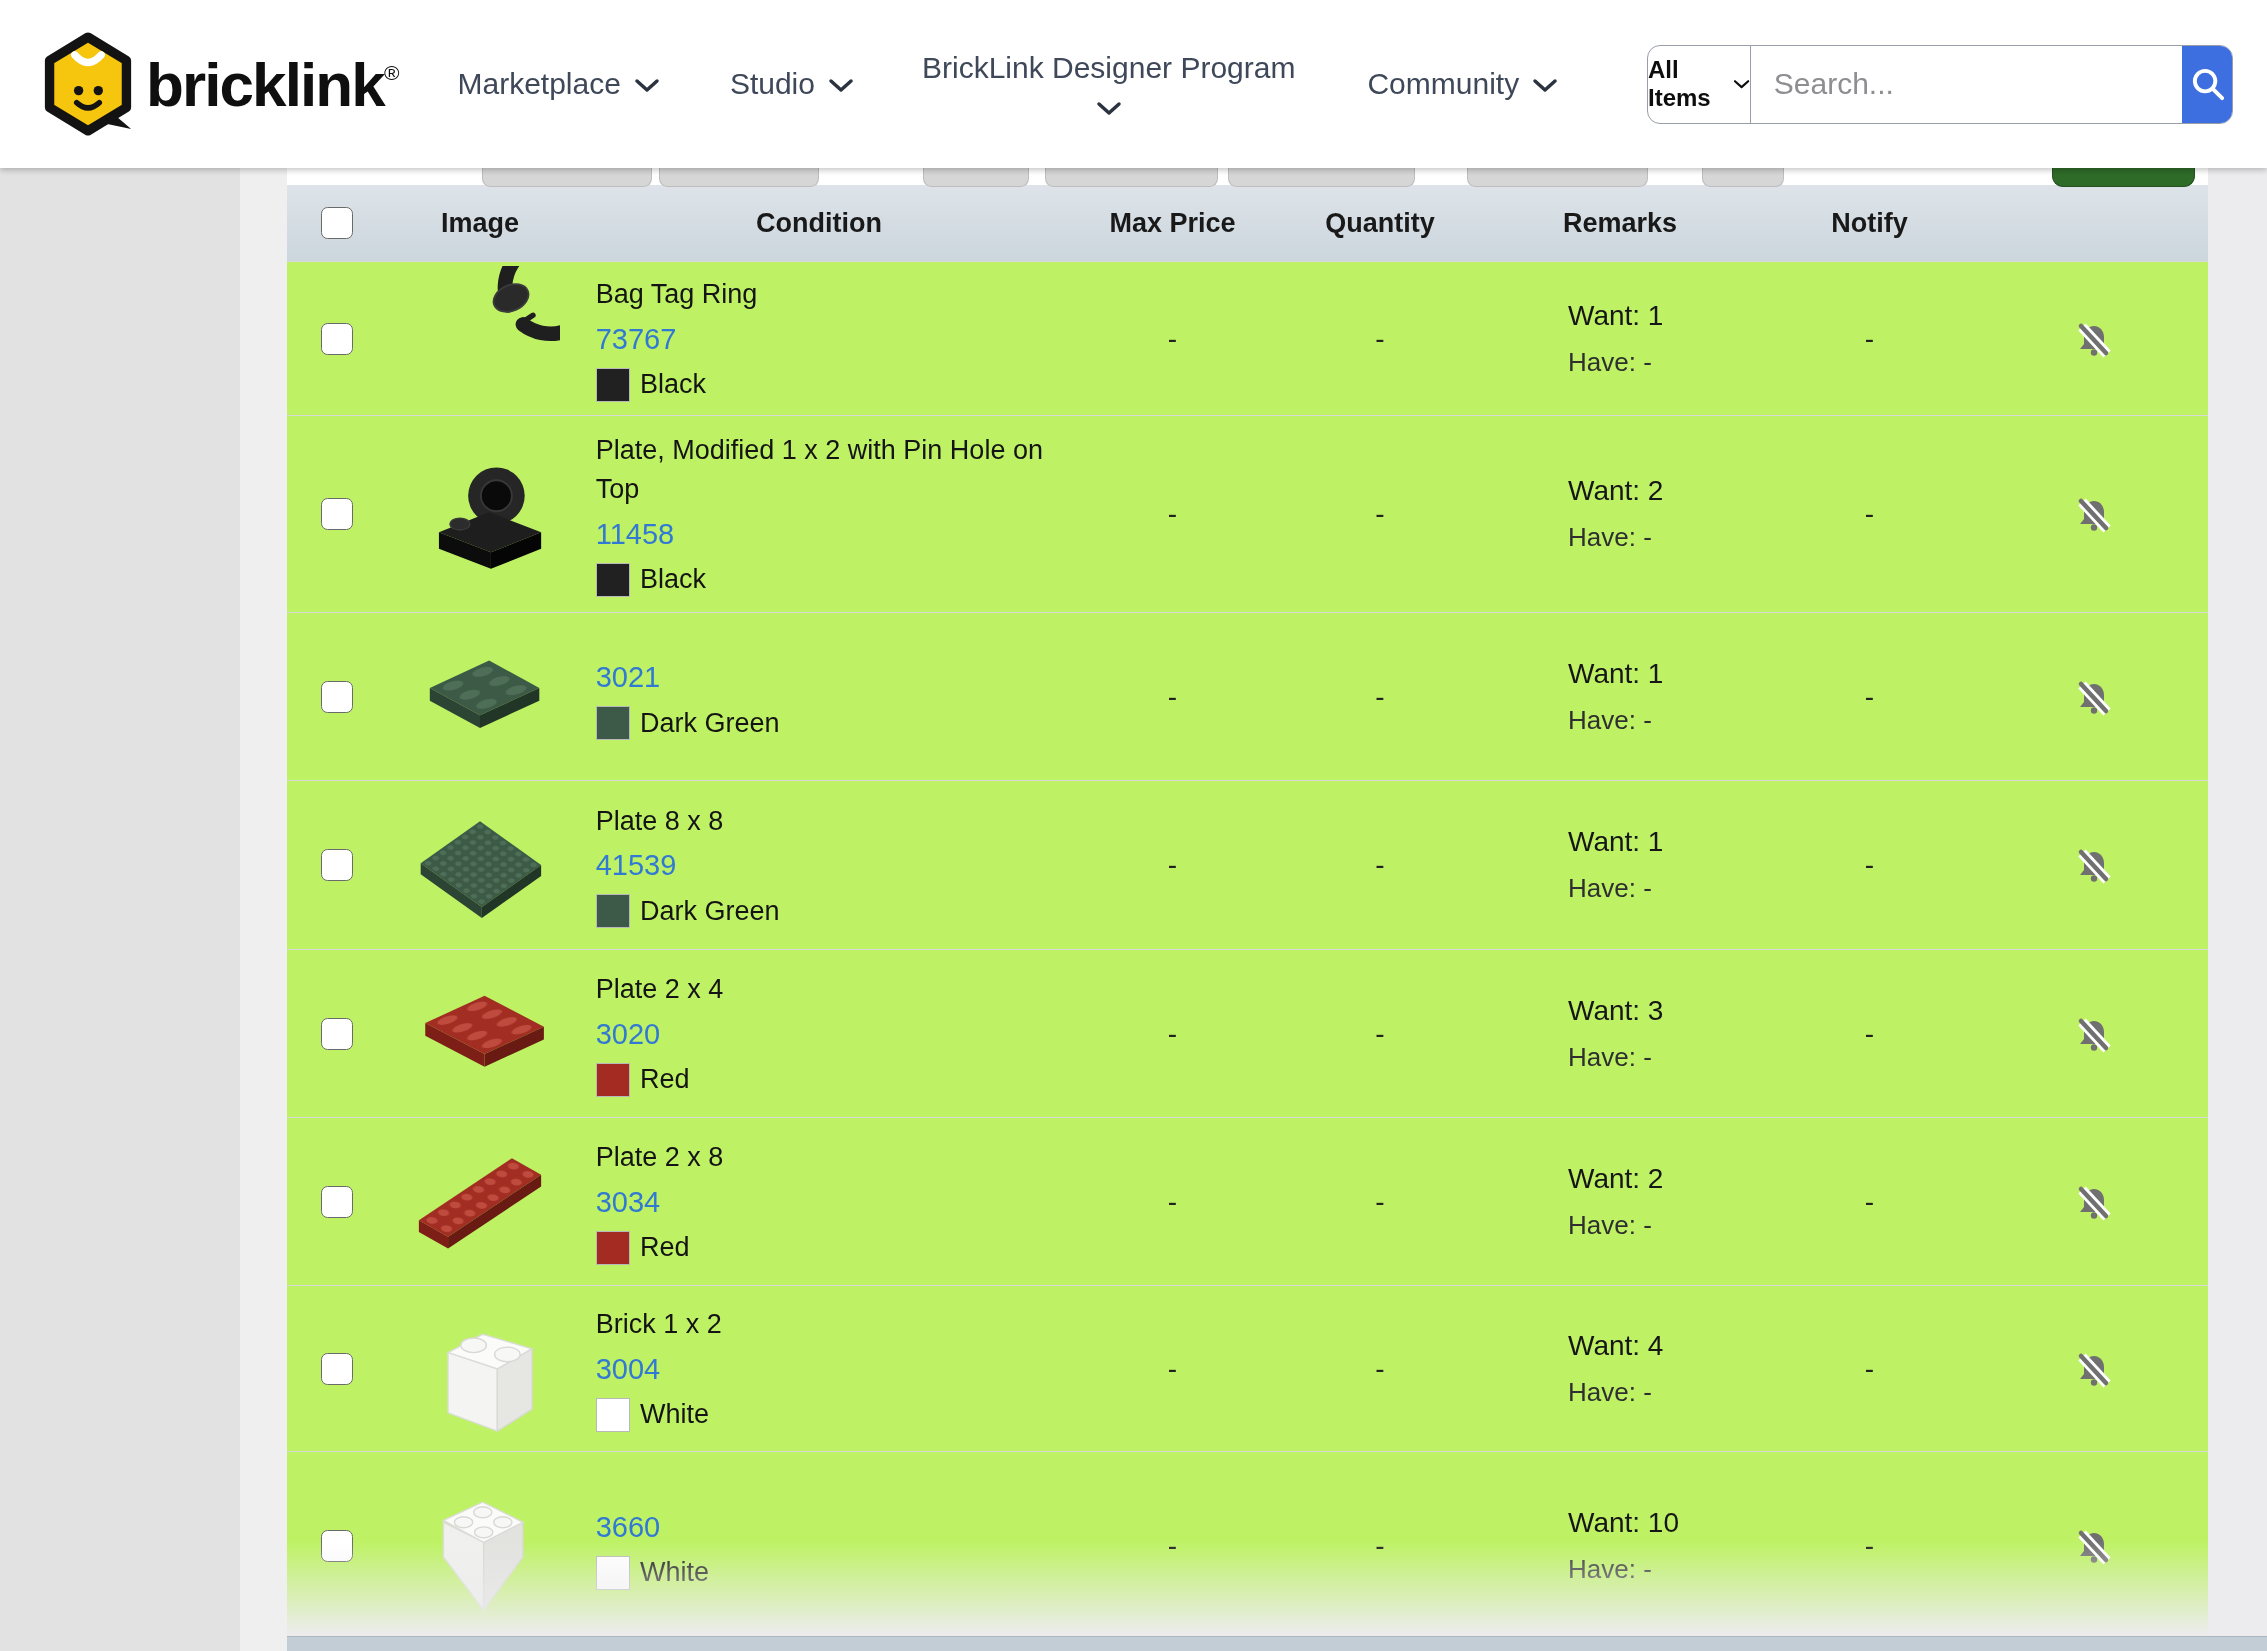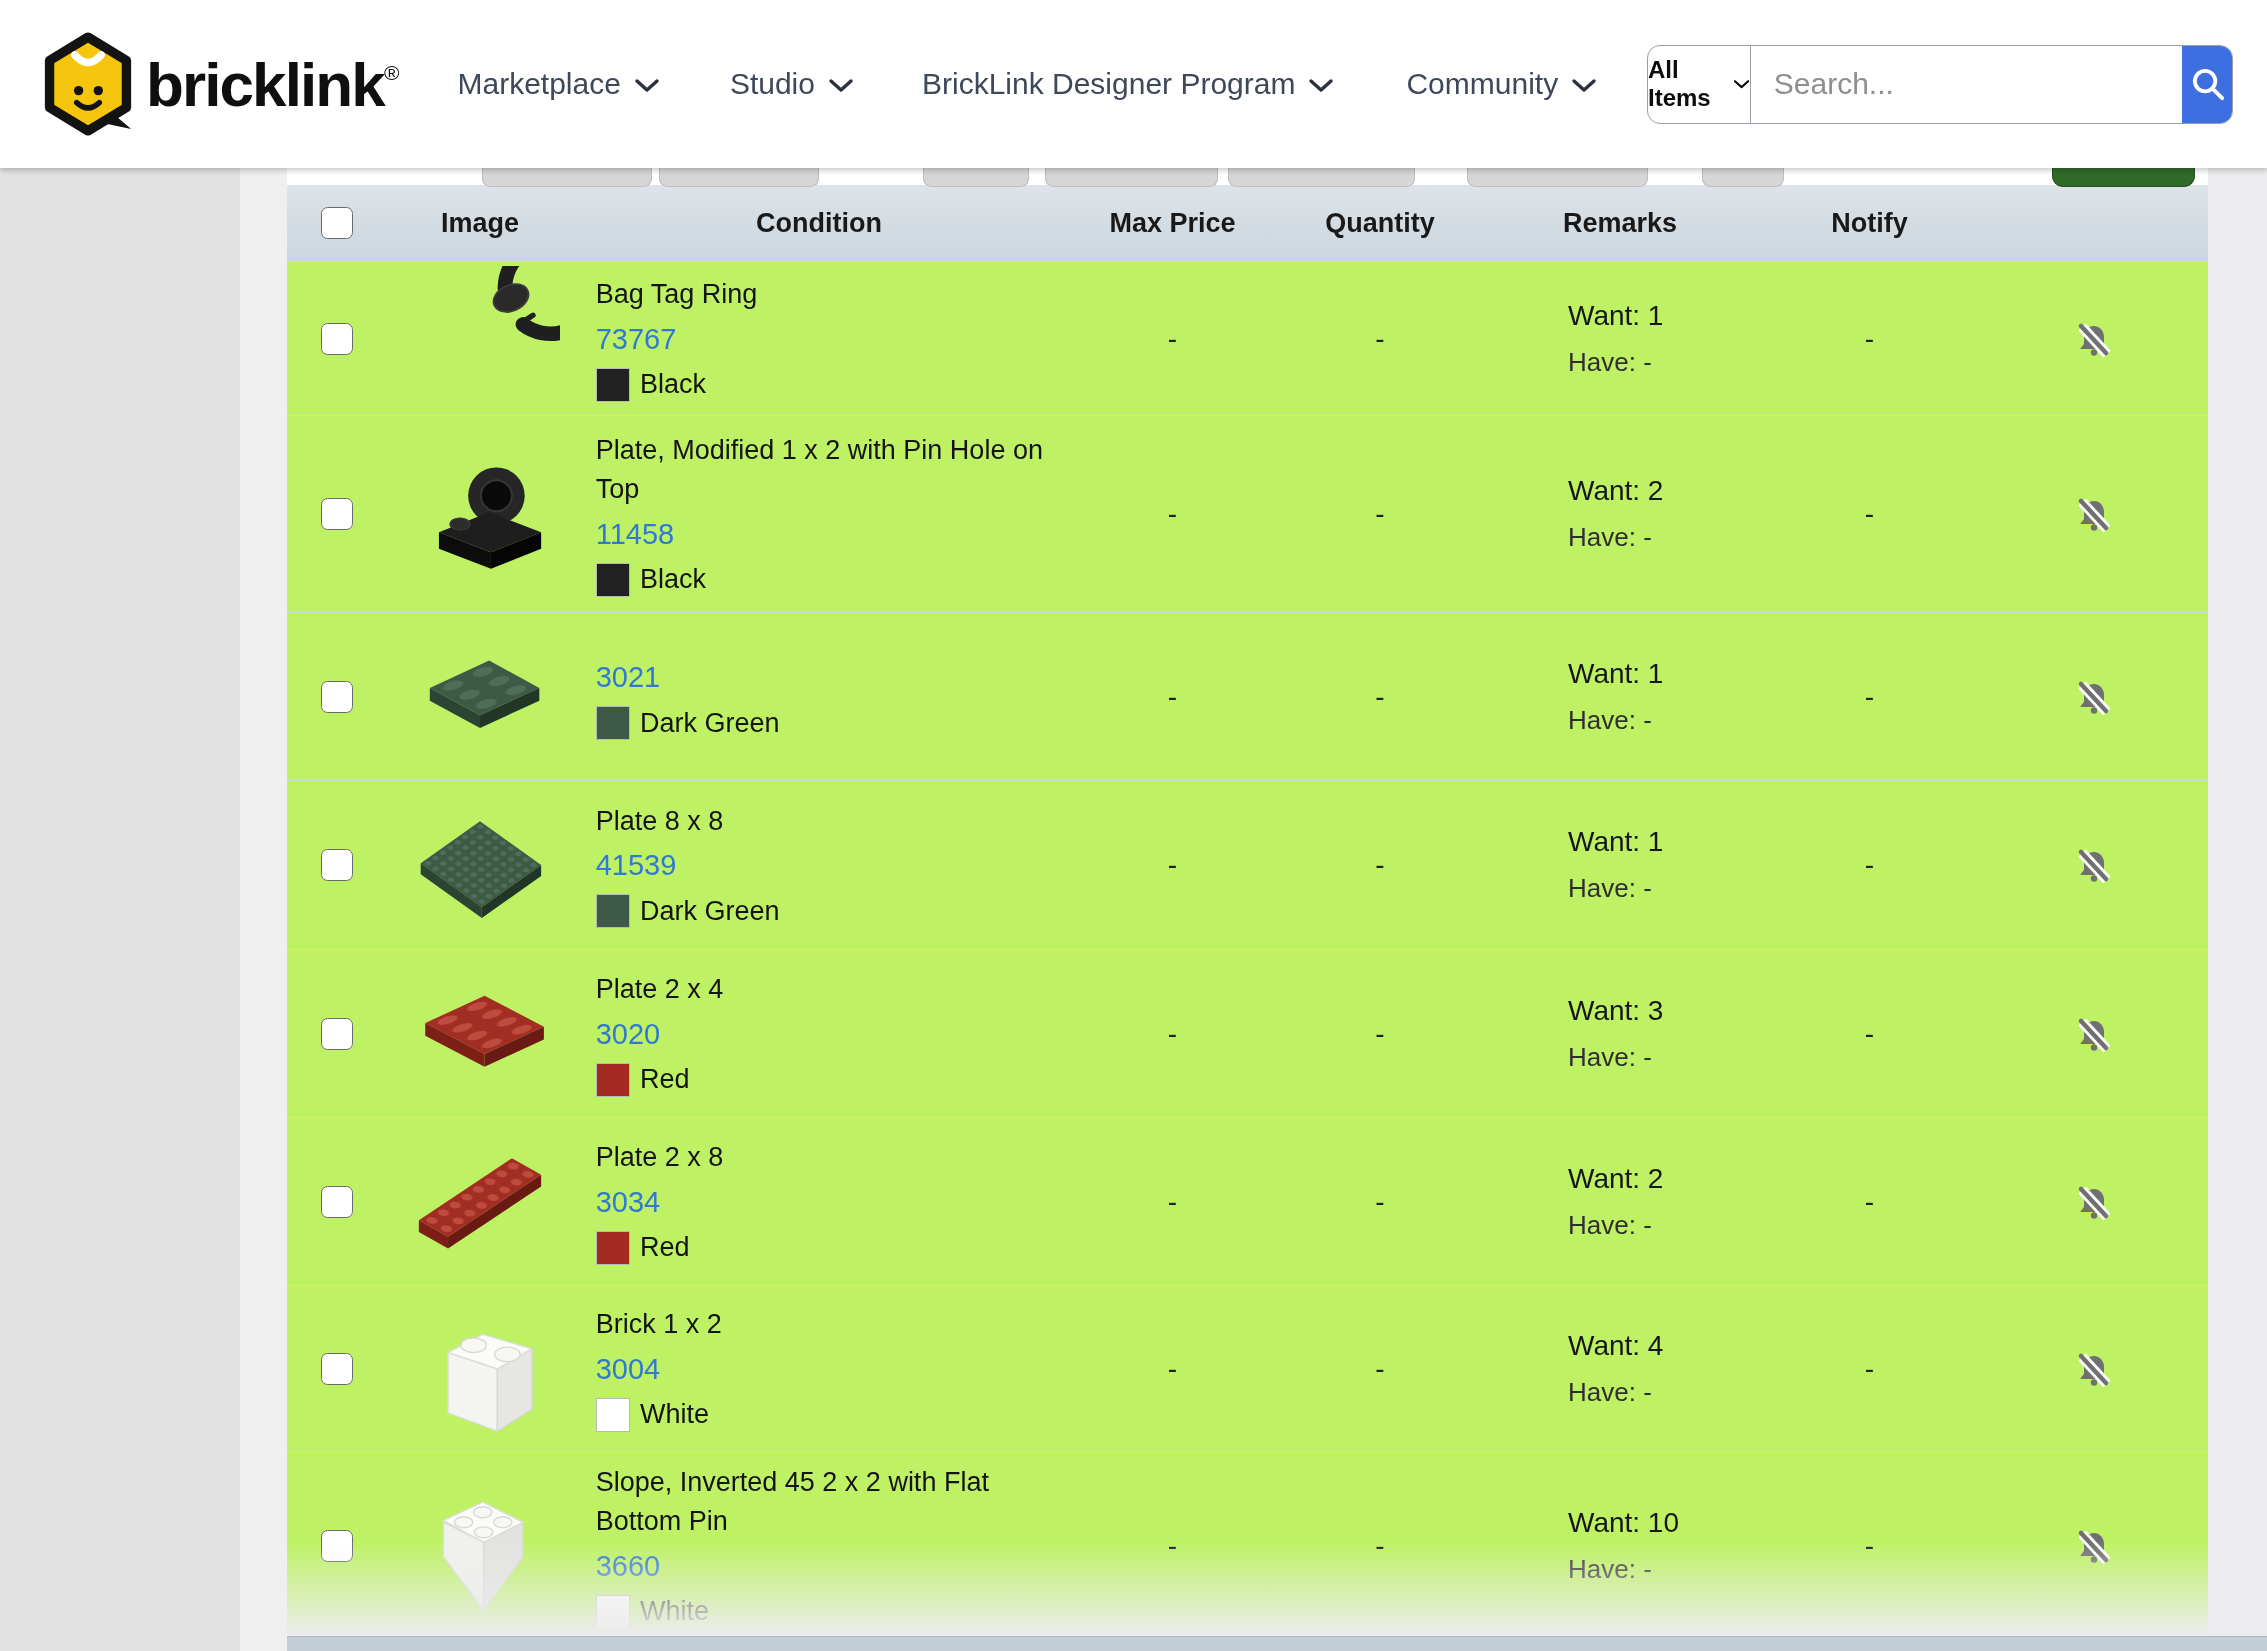--- a/index.html
+++ b/index.html
@@ -7,21 +7,21 @@
           font-family:"Liberation Sans",sans-serif;overflow:hidden;}
 
   
   .topbar{position:absolute;left:0;top:0;width:2267px;height:168px;background:#ffffff;
           display:flex;align-items:center;z-index:10;box-shadow:0 2.8px 5.6px rgba(0,0,0,.22);}
   .logo{display:flex;align-items:center;margin-left:43px;cursor:pointer;}
   .logo-word{font-size:62px;font-weight:800;letter-spacing:-1.9px;color:#0f0f0f;margin-left:13px;}
   .logo-reg{font-size:21px;font-weight:400;vertical-align:26px;color:#0f0f0f;}
   .nav-item{display:flex;align-items:center;gap:13px;font-size:30px;color:#3e4859;cursor:pointer;}
   .nav-item svg{margin-top:3.8px;}
-  .nav-m1{margin-left:60px;} .nav-m2{margin-left:70px;} .nav-m3{margin-left:68px;} .nav-m4{margin-left:72px;}
+  .nav-m1{margin-left:60px;} .nav-m2{margin-left:70px;} .nav-m3{margin-left:68px;flex-direction:column;} .nav-m4{margin-left:72px;}
 
   .searchbox{margin-left:auto;margin-right:34px;width:584px;height:77px;border:1.9px solid #989ea7;
              border-radius:13px;display:flex;align-items:stretch;overflow:hidden;background:#fff;}
   .allitems{width:205px;display:flex;align-items:center;justify-content:center;gap:15px;
             font-size:24px;font-weight:700;color:#0d0d0d;cursor:pointer;border-right:1.9px solid #989ea7;}
   .searchinput{flex:1;border:none;outline:none;font-size:30px;padding:0 22.6px;color:#ef4444;
                font-family:"Liberation Sans",sans-serif;}
   .searchinput::placeholder{color:#8d8d92;}
   .searchbtn{width:94px;border:none;cursor:pointer;display:flex;align-items:center;justify-content:center;}
 
@@ -452,21 +452,20 @@
           <polygon points="45,54 89,76 89,150 45,92" fill="#f0f0ee" stroke="#dcdcda" stroke-width="1.5"></polygon>
           <polygon points="89,76 132,54 132,92 89,150" fill="#e2e2df" stroke="#d8d8d6" stroke-width="1.5"></polygon>
           <polygon points="45,52 88,32 132,54 89,76" fill="#fbfbfa" stroke="#dcdcda" stroke-width="1.5"></polygon>
           <ellipse cx="67" cy="54" rx="10" ry="6" fill="#f7f7f5" stroke="#d8d8d6" stroke-width="1.5"></ellipse>
           <ellipse cx="88" cy="43" rx="10" ry="6" fill="#f7f7f5" stroke="#d8d8d6" stroke-width="1.5"></ellipse>
           <ellipse cx="89" cy="65" rx="10" ry="6" fill="#f7f7f5" stroke="#d8d8d6" stroke-width="1.5"></ellipse>
           <ellipse cx="110" cy="54" rx="10" ry="6" fill="#f7f7f5" stroke="#d8d8d6" stroke-width="1.5"></ellipse>
         </svg>
       </div>
       <div class="desc">
-        <div class="pname">Slope, Inverted 45 2 x 2 with Flat Bottom Pin</div>
         <a class="plink">3660</a>
         <div class="colorline">
             <span class="swatch" style="background: rgb(255, 255, 255);"></span>
             <span class="cname">White</span>
           </div>
       </div>
       <div class="dash">-</div>
       <div class="dash">-</div>
       <div class="qty">
         <div class="want">Want: 10</div>

